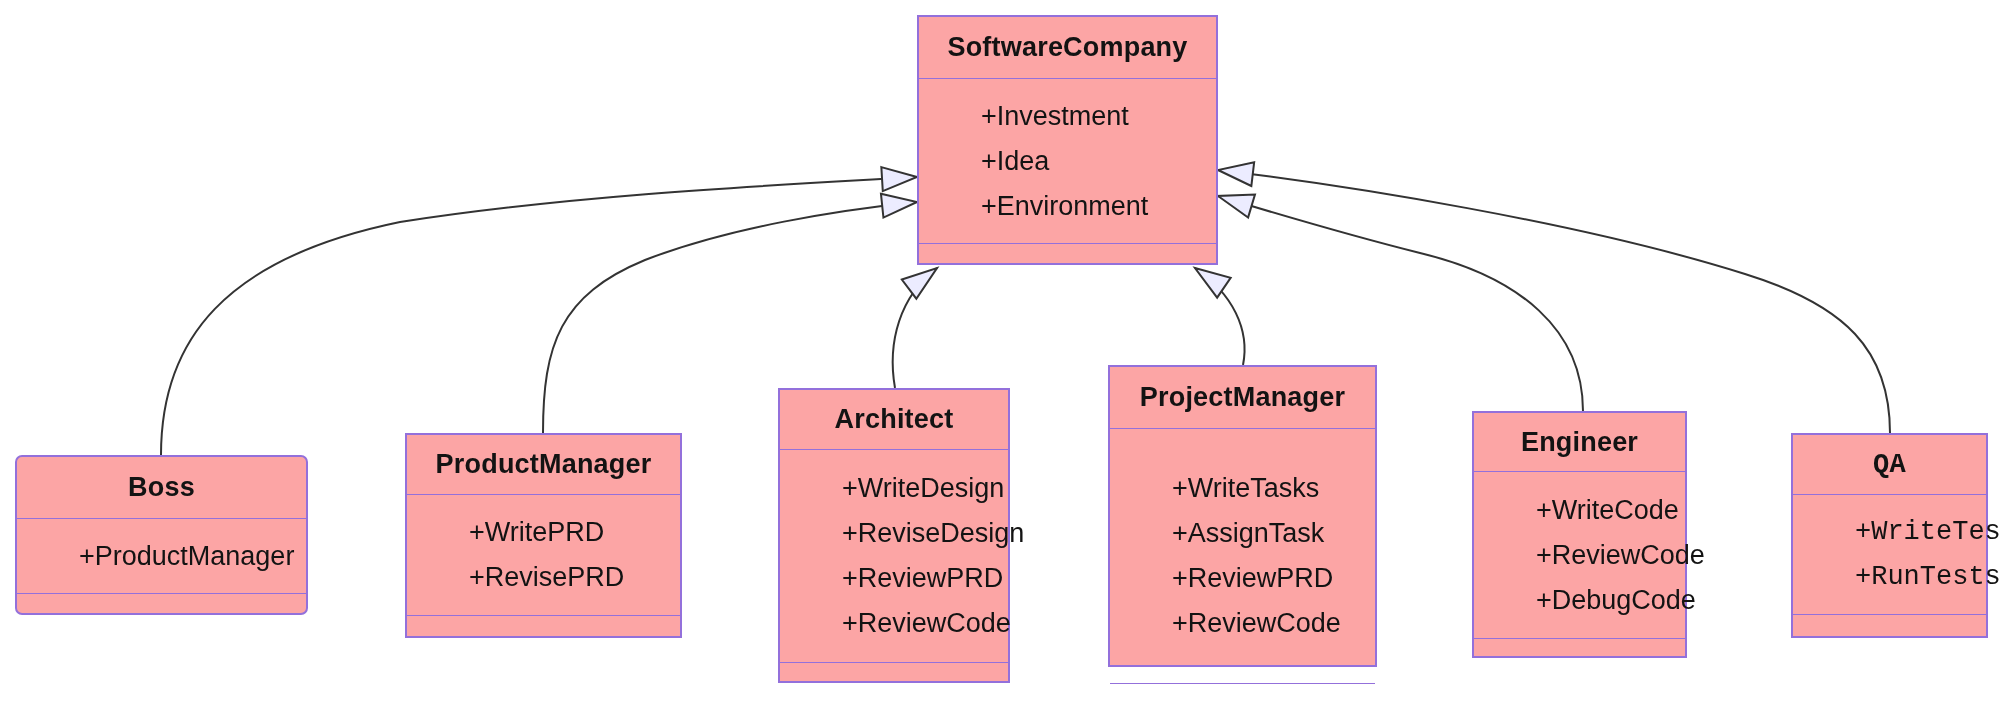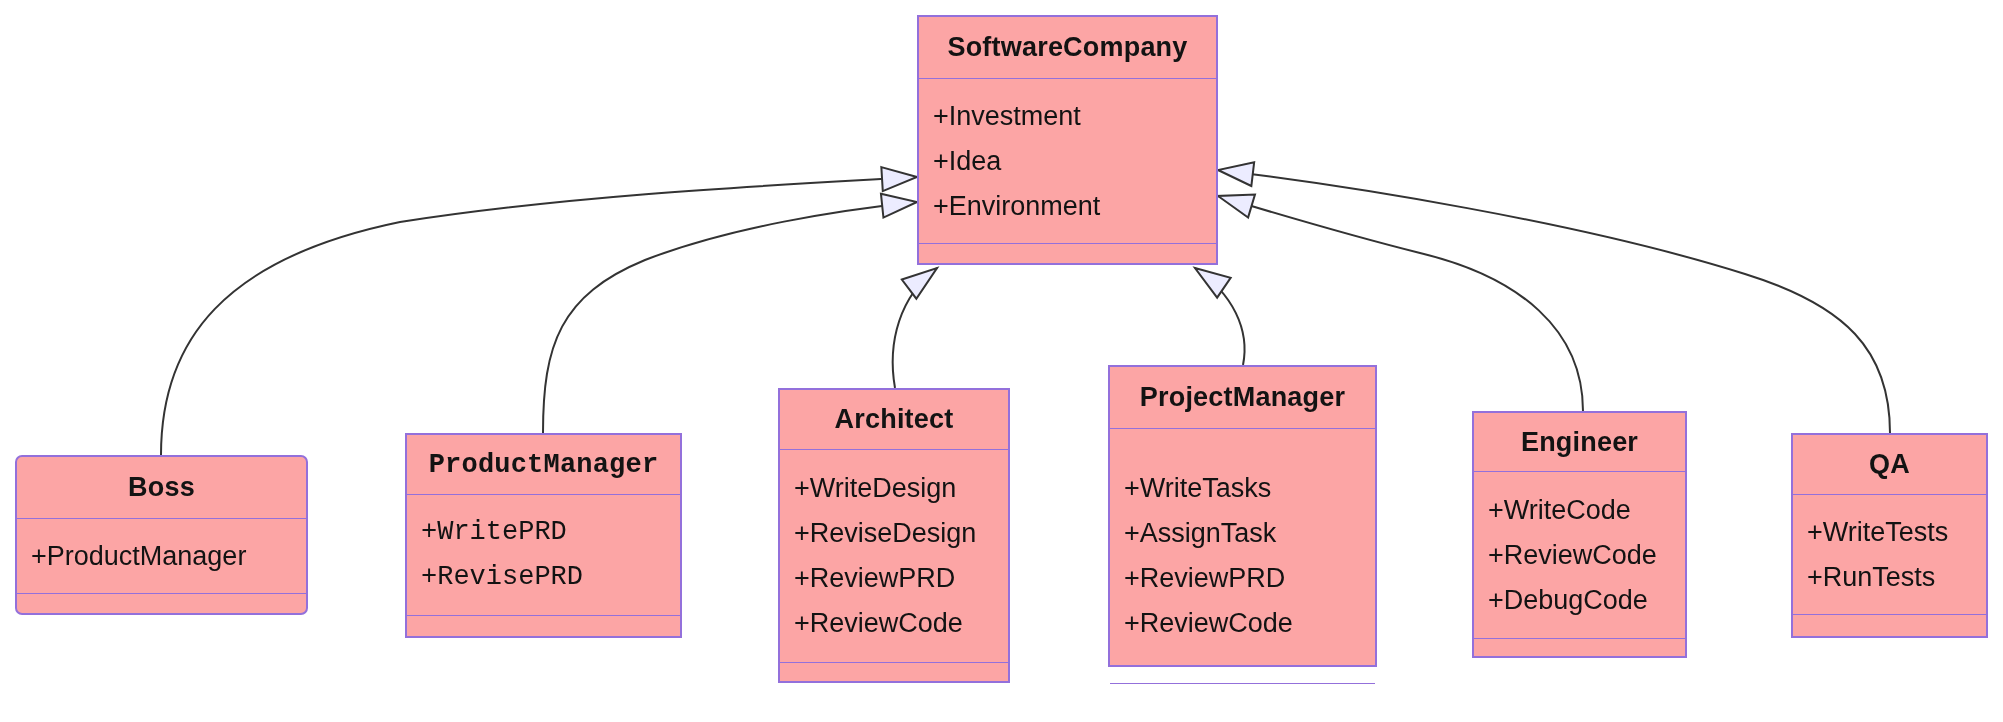--- a/index.html
+++ b/index.html
@@ -42,20 +42,21 @@
     letter-spacing: 0.2px;
   }
   .cls-attrs {
     box-sizing: border-box;
     flex: 0 0 auto;
     display: flex;
     flex-direction: column;
     justify-content: center;
     padding-left: 14px;
     font-size: 27px;
+    margin-left: 48px;
   }
   .cls-row {
     line-height: 45px;
     white-space: nowrap;
   }
   .cls-methods {
     box-sizing: border-box;
     flex: 1 1 auto;
     border-top: 1.5px solid #9370DB;
   }
@@ -95,21 +96,21 @@
   </div>
 
   <div class="cls" style="left:15px; top:455px; width:293px; height:160px;border-radius:7px;">
     <div class="cls-title" style="height:62px;">Boss</div>
     <div class="cls-attrs" style="height:74px;">
       <span class="cls-row">+ProductManager</span>
     </div>
     <div class="cls-methods"></div>
   </div>
 
-  <div class="cls" style="left:405px; top:433px; width:277px; height:205px;font-family:Liberation Mono, monospace;">
+  <div class="cls" style="left:405px; top:433px; width:277px; height:205px;">
     <div class="cls-title" style="height:60px;">ProductManager</div>
     <div class="cls-attrs" style="height:120px;">
       <span class="cls-row">+WritePRD</span>
       <span class="cls-row">+RevisePRD</span>
     </div>
     <div class="cls-methods"></div>
   </div>
 
   <div class="cls" style="left:778px; top:388px; width:232px; height:295px;">
     <div class="cls-title" style="height:60px;">Architect</div>
@@ -136,21 +137,21 @@
   <div class="cls" style="left:1472px; top:411px; width:215px; height:247px;justify-content:center;">
     <div class="cls-title" style="height:59px;">Engineer</div>
     <div class="cls-attrs" style="height:166px;">
       <span class="cls-row">+WriteCode</span>
       <span class="cls-row">+ReviewCode</span>
       <span class="cls-row">+DebugCode</span>
     </div>
     <div class="cls-methods"></div>
   </div>
 
-  <div class="cls" style="left:1791px; top:433px; width:197px; height:205px;">
+  <div class="cls" style="left:1791px; top:433px; width:197px; height:205px;font-family:Liberation Mono, monospace;">
     <div class="cls-title" style="height:60px;">QA</div>
     <div class="cls-attrs" style="height:119px;">
       <span class="cls-row">+WriteTests</span>
       <span class="cls-row">+RunTests</span>
     </div>
     <div class="cls-methods"></div>
   </div>
 
 </div>
 

